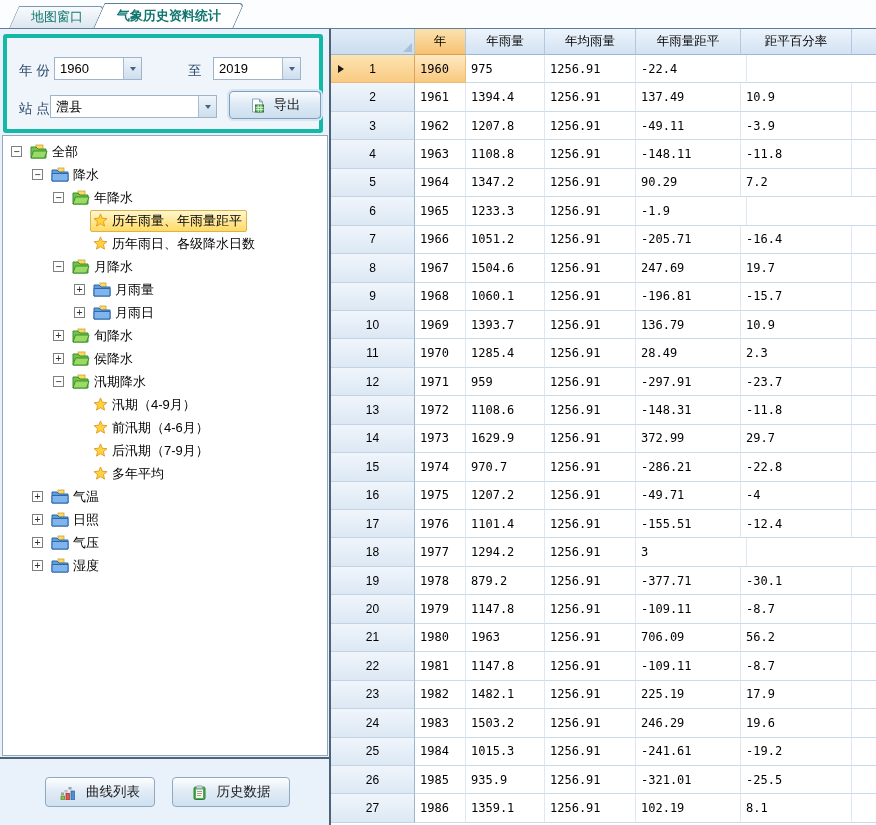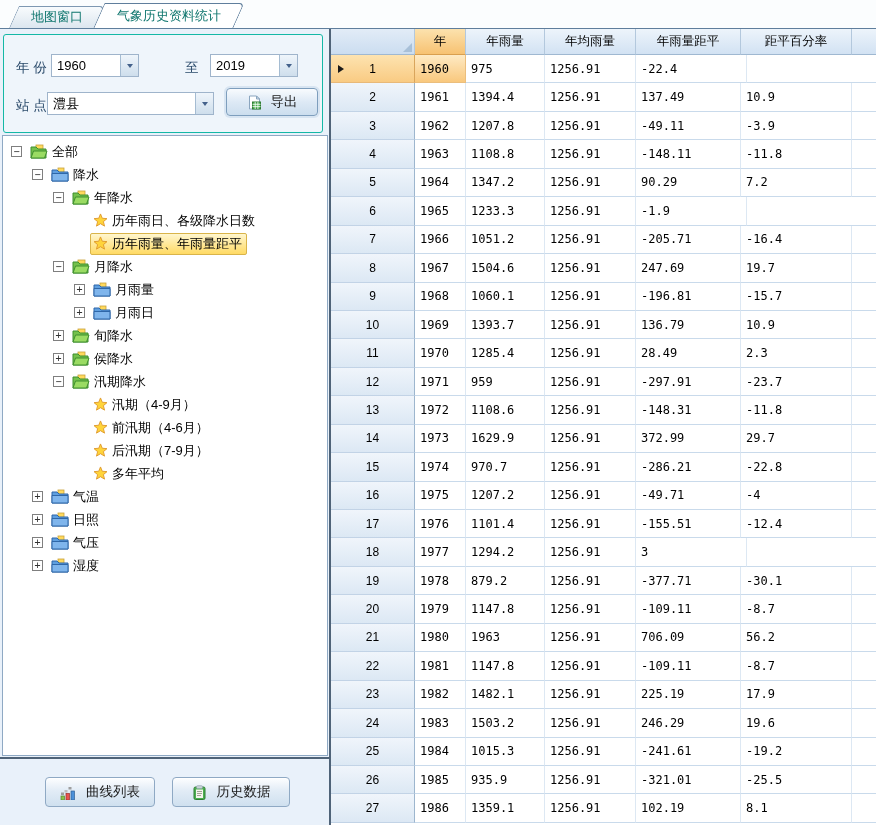--- a/index.html
+++ b/index.html
@@ -8,26 +8,26 @@
   
   .tabbar{position:absolute;left:0;top:0;width:100%;height:28px;background:#FBFDFE;}
   .tab{position:absolute;bottom:0;cursor:default;}
   .tab .skew{position:absolute;inset:0;transform:skewX(-24deg);border:1px solid #7E98B2;border-bottom:none;
              border-radius:0 5px 0 0;background:linear-gradient(#F8FBFD,#DCE6EF);}
   .tab .tab-label{position:relative;display:block;text-align:center;font-size:13px;color:#0f766e;}
   .tab.inactive{left:14px;width:86px;height:22px;z-index:1;}
   .tab.inactive .tab-label{line-height:22px;}
   .tab.active{left:99px;width:140px;height:25px;z-index:3;}
   .tab.active .skew{background:#FFFFFF;border-color:#5F7E9C;}
-  .tab.active .tab-label{line-height:25px;font-weight:normal;}
+  .tab.active .tab-label{line-height:25px;font-weight:bold;}
   
   .main{position:absolute;left:0;top:28px;right:0;bottom:0;display:flex;border-top:1px solid #5F7E9C;box-sizing:border-box;}
   .left{position:relative;width:331px;flex:none;background:#E9F1FA;border-right:2px solid #4F6378;box-sizing:border-box;}
   
-  .formbox{position:absolute;left:3px;top:5px;width:320px;height:99px;border:1px solid #14b8a6;border-radius:3px;
+  .formbox{position:absolute;left:3px;top:5px;width:320px;height:99px;border:4px solid #14b8a6;border-radius:3px;
            background:#EFF5FB;box-sizing:border-box;}
   .formbox > *{position:absolute;}
   .flabel{font-size:13.5px;color:#2B4B6B;white-space:nowrap;}
   .combo{height:23px;background:#FFFFFF;border:1px solid #9FB4CB;display:flex;align-items:stretch;box-sizing:border-box;}
   .combo-val{flex:1;font-size:13px;color:#000;padding-left:5px;line-height:21px;overflow:hidden;white-space:nowrap;}
   .combo-btn{width:17px;flex:none;border-left:1px solid #A5BCD2;background:linear-gradient(#EFF5FB,#CEDEEC);
              display:flex;align-items:center;justify-content:center;}
   .carrow{width:0;height:0;border-left:3.5px solid transparent;border-right:3.5px solid transparent;border-top:4px solid #44618B;}
   .export-wrap{left:222px;top:53px;width:92px;height:28px;border:1px solid #7E9EBD;border-radius:4px;
                background:linear-gradient(#F8FBFE,#DDE9F5 50%,#CCDEEE);box-shadow:0 0 0 2px #D8E5F2;
@@ -166,38 +166,38 @@
                   <rect x="6" y="1" width="7" height="5" fill="#FFD95C" stroke="#C9A23A" stroke-width="0.8"></rect>
                   <path d="M1 3h5l2 2h8v9H1z" fill="#74C14C" stroke="#3F8F2F" stroke-width="1"></path>
                   <path d="M3.5 7H17l-2.5 7H1z" fill="#9ADB63" stroke="#3F8F2F" stroke-width="1"></path>
                 </svg>
               </span>
               <span class="tlabel">年降水</span>
             </span>
           </div>
           <div class="titem" style="padding-left: 71px;">
             <span class="expand-spacer"></span>
-            <span class="node">
+            <span class="node nodesel">
               <span class="ticon">
                 <svg width="15" height="15" viewBox="0 0 16 16">
                   <path d="M8 1l1.9 4.6 5 .4-3.8 3.2 1.2 4.8L8 11.4 3.7 14l1.2-4.8L1.1 6l5-.4z" fill="#FFD43A" stroke="#DF9A2E" stroke-width="1"></path>
                 </svg>
               </span>
-              <span class="tlabel">历年雨日、各级降水日数</span>
+              <span class="tlabel">历年雨量、年雨量距平</span>
             </span>
           </div>
           <div class="titem" style="padding-left: 71px;">
             <span class="expand-spacer"></span>
-            <span class="node nodesel">
+            <span class="node">
               <span class="ticon">
                 <svg width="15" height="15" viewBox="0 0 16 16">
                   <path d="M8 1l1.9 4.6 5 .4-3.8 3.2 1.2 4.8L8 11.4 3.7 14l1.2-4.8L1.1 6l5-.4z" fill="#FFD43A" stroke="#DF9A2E" stroke-width="1"></path>
                 </svg>
               </span>
-              <span class="tlabel">历年雨量、年雨量距平</span>
+              <span class="tlabel">历年雨日、各级降水日数</span>
             </span>
           </div>
           <div class="titem" style="padding-left: 50px;">
             <span class="expand">−</span>
             <span class="node">
               <span class="ticon">
                 <svg width="18" height="15" viewBox="0 0 18 15">
                   <rect x="6" y="1" width="7" height="5" fill="#FFD95C" stroke="#C9A23A" stroke-width="0.8"></rect>
                   <path d="M1 3h5l2 2h8v9H1z" fill="#74C14C" stroke="#3F8F2F" stroke-width="1"></path>
                   <path d="M3.5 7H17l-2.5 7H1z" fill="#9ADB63" stroke="#3F8F2F" stroke-width="1"></path>

